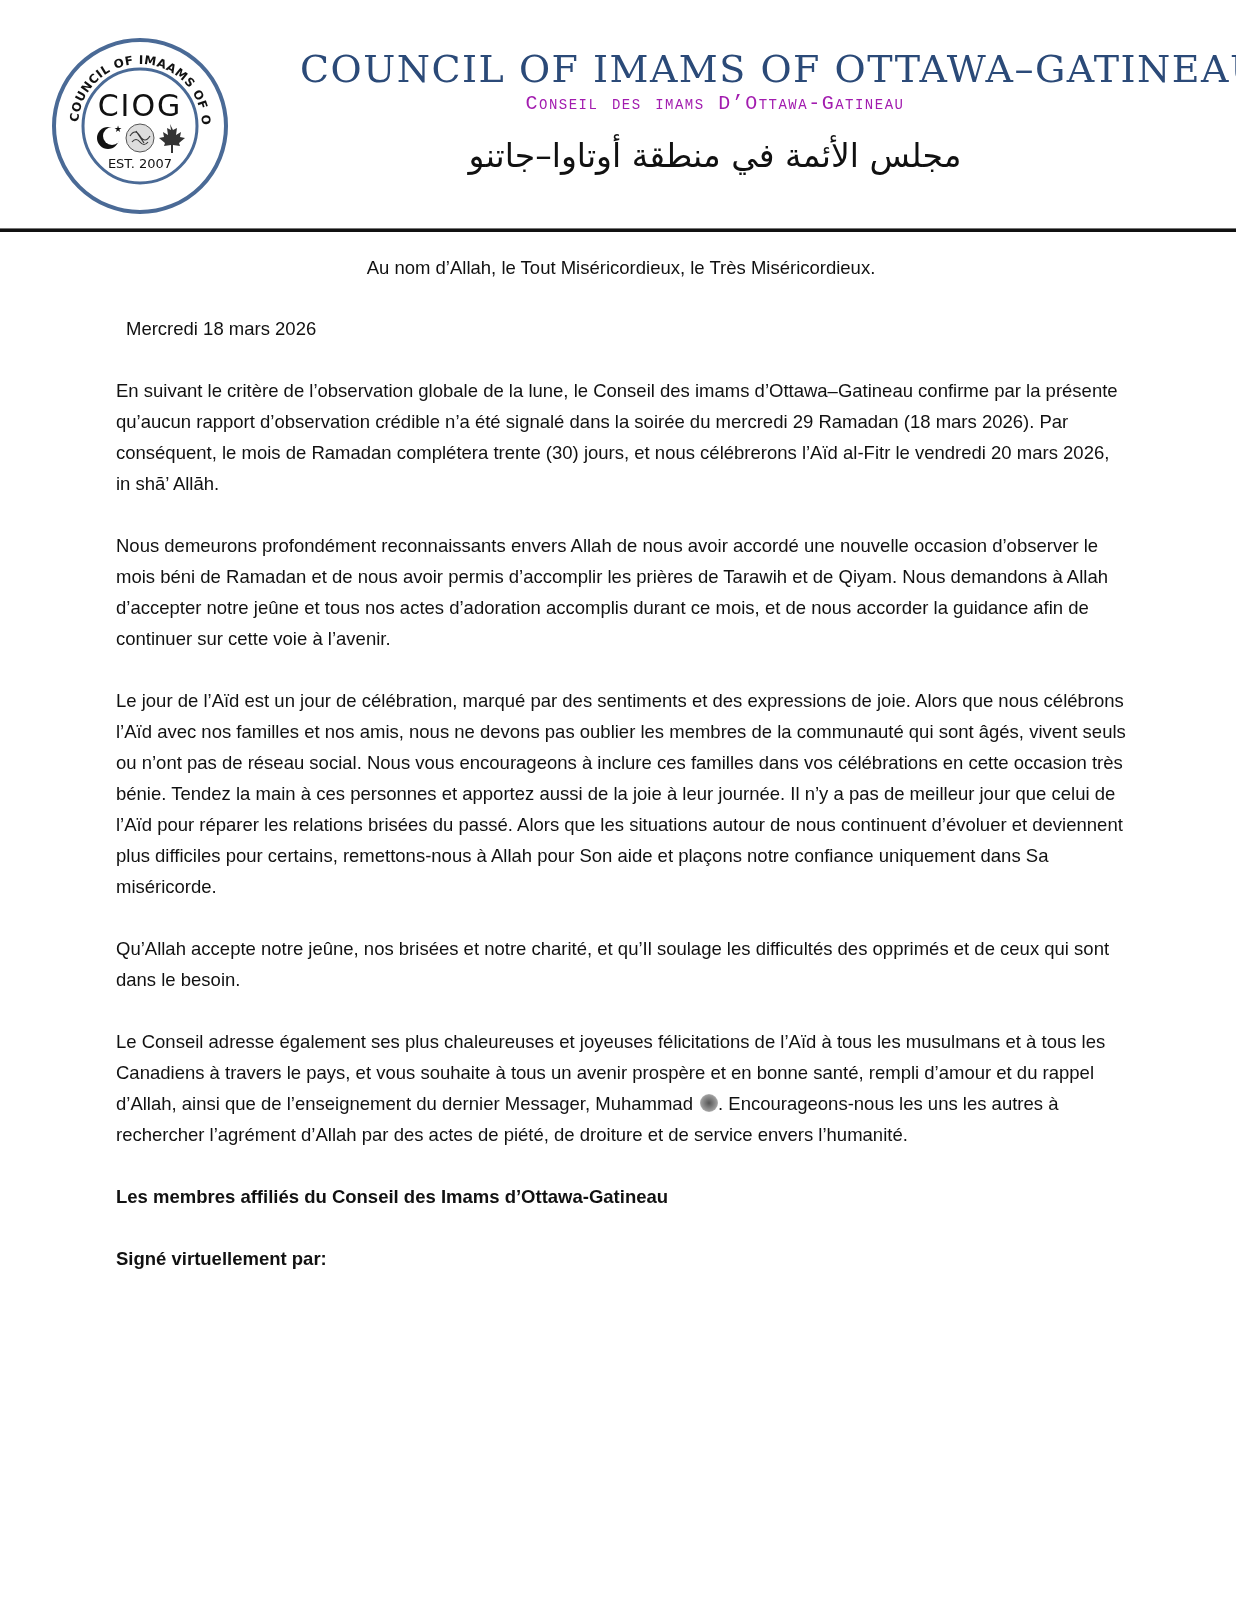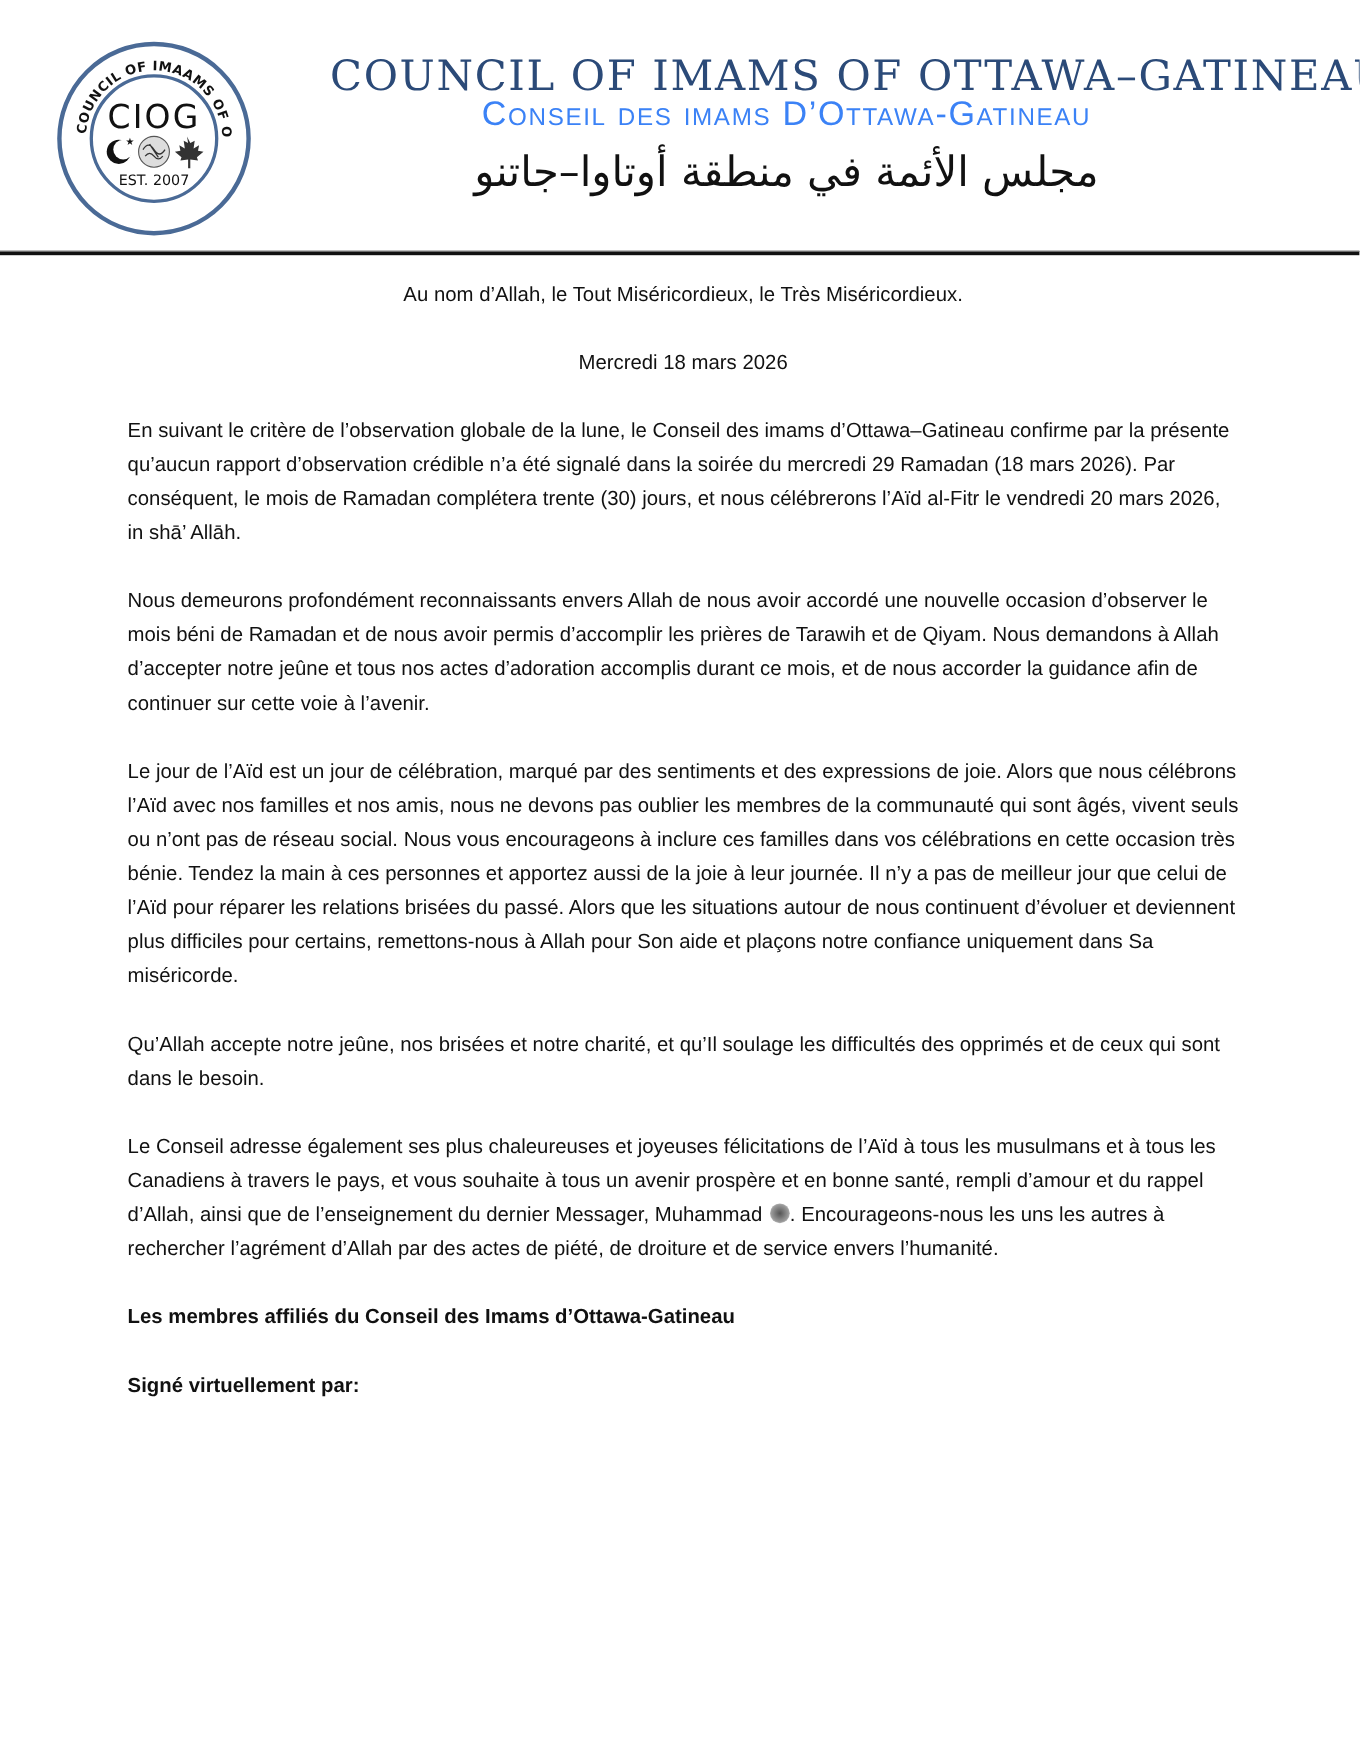--- a/index.html
+++ b/index.html
@@ -38,32 +38,32 @@
     }
     .org-en {
       font-family: "DejaVu Serif", serif;
       color: #2b4a78;
       font-size: 38px;
       letter-spacing: 1.5px;
       line-height: 38px;
       white-space: nowrap;
     }
     .org-fr {
-      font-family: Liberation Sans, sans-serif;
-      color: #3b82f6;
-      font-size: 31px;
+      font-family: Liberation Mono, monospace;
+      color: #a21caf;
+      font-size: 20px;
       font-variant: small-caps;
       letter-spacing: 1.5px;
       line-height: 32px;
       white-space: nowrap;
     }
     .org-ar {
       font-family: "DejaVu Sans", sans-serif;
       color: #111111;
-      font-size: 38px;
+      font-size: 33px;
       line-height: 60px;
       direction: rtl;
       margin-top: 6px;
       white-space: nowrap;
     }
     .rule {
       position: absolute;
       left: 0;
       top: 228px;
       width: 1236px;
@@ -85,22 +85,21 @@
       margin: 0 0 30px 0;
       padding-left: 0;
     }
     .title {
       text-align: center;
       font-weight: bold;
       text-decoration: underline;
       margin: 0 0 30px 0;
     }
     .date {
-      margin: 0 0 31px 0;
-      text-align: center;
+      margin: 0 0 31px 10px;
     }
     p.para {
       margin: 0 0 31px 0;
     }
     .sig {
       font-weight: bold;
       margin: 0 0 31px 0;
     }
     .pbuh {
       display: inline-block;

